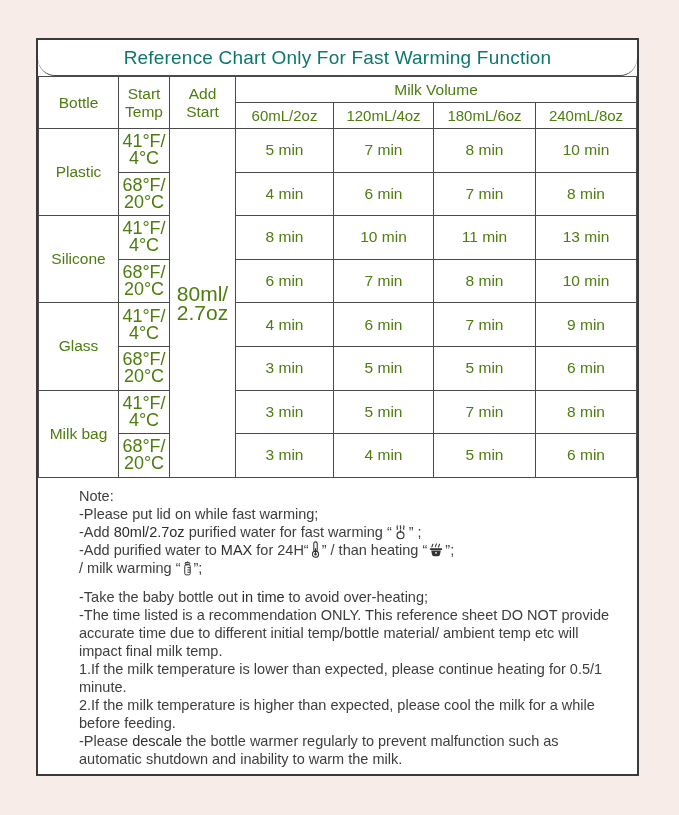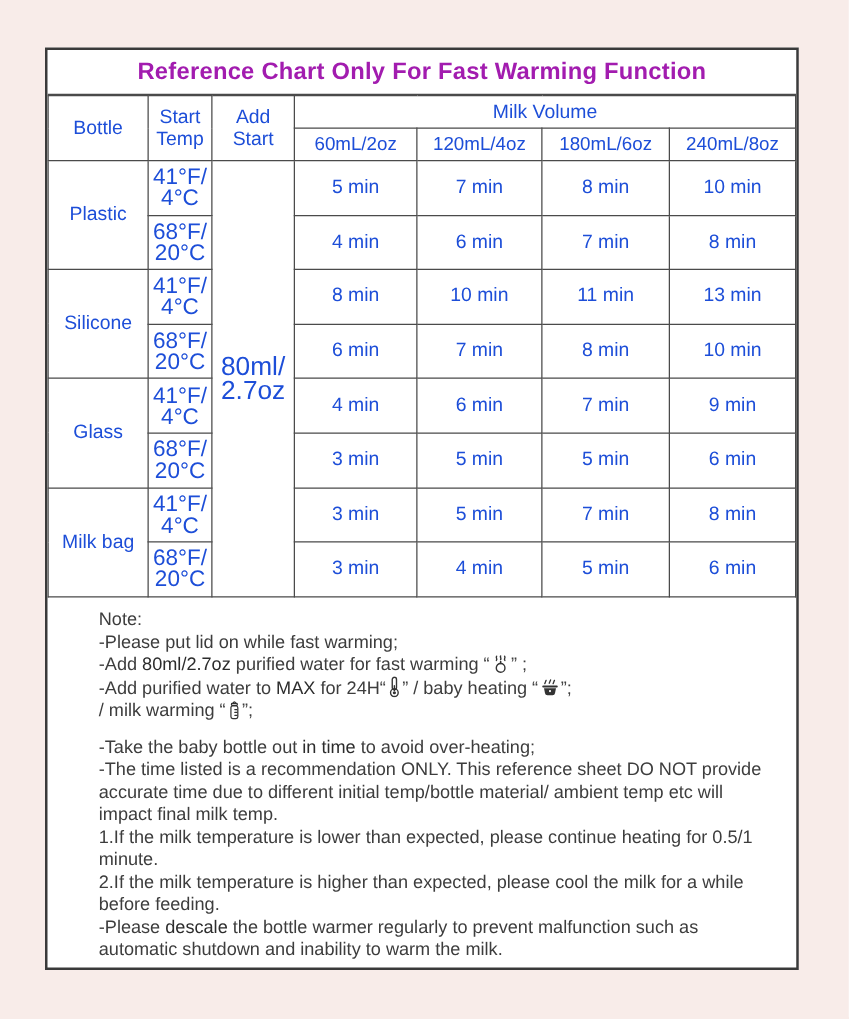--- a/index.html
+++ b/index.html
@@ -16,29 +16,30 @@
     width:603px; height:738px;
     background:#ffffff;
     border:2px solid #3a3a3a;
     box-sizing:border-box;
     overflow:hidden;
   }
   .title {
     height:35px;
     border-bottom:1px solid #4a4a4a;
     display:flex; align-items:center; justify-content:center;
-    font-size:19px; font-weight:bold; color:#a21caf;
+    font-size:19px; font-weight:normal; color:#0f766e;
     letter-spacing:0.2px;
+    border-radius:17px;
   }
   table.ref {
     width:100%;
     border-collapse:collapse;
     table-layout:fixed;
     font-size:15.5px;
-    color:#1d4ed8;
+    color:#4d7c0f;
   }
   table.ref th, table.ref td {
     border:1px solid #4a4a4a;
     font-weight:normal;
     text-align:center;
     vertical-align:middle;
     padding:0;
     overflow:hidden;
   }
   table.ref tr.hdr1 th { height:25px; }
@@ -209,21 +210,21 @@
             <circle cx="8" cy="5.5" r="0.7" fill="#333" stroke="none"></circle>
           </svg></span><span>” ;</span>
     </div>
 
     <div class="nline">
       <span>-Add purified water to </span><b>MAX</b><span> for 24H“</span><span class="icon"><svg width="11" height="17" viewBox="0 0 12 20" fill="none" stroke="#333" stroke-width="1.3" stroke-linecap="round">
             <rect x="4" y="1" width="4" height="11.5" rx="2"></rect>
             <circle cx="6" cy="15.5" r="3.6"></circle>
             <circle cx="6" cy="15.5" r="1.5" fill="#333" stroke="none"></circle>
             <path d="M6 13.5 V 9"></path>
-          </svg></span><span>”  / baby heating  “</span><span class="icon"><svg width="16" height="15" viewBox="0 0 18 16" fill="none">
+          </svg></span><span>”  / than heating  “</span><span class="icon"><svg width="16" height="15" viewBox="0 0 18 16" fill="none">
             <path d="M5.5 1 L4.3 4" stroke="#333" stroke-width="1.2" stroke-linecap="round"></path>
             <path d="M9.5 0.6 L8.3 3.6" stroke="#333" stroke-width="1.2" stroke-linecap="round"></path>
             <path d="M13 1 L11.8 4" stroke="#333" stroke-width="1.2" stroke-linecap="round"></path>
             <rect x="2" y="5.6" width="14" height="1.8" rx="0.9" fill="#333"></rect>
             <path d="M3.6 8 h10.8 l-0.9 4.6 a2.2 2.2 0 0 1 -2.2 1.8 h-4.6 a2.2 2.2 0 0 1 -2.2 -1.8 z" fill="#333"></path>
             <circle cx="9" cy="10.6" r="1" fill="#fff"></circle>
           </svg></span><span>”;</span>
     </div>
 
     <div class="nline gap">

